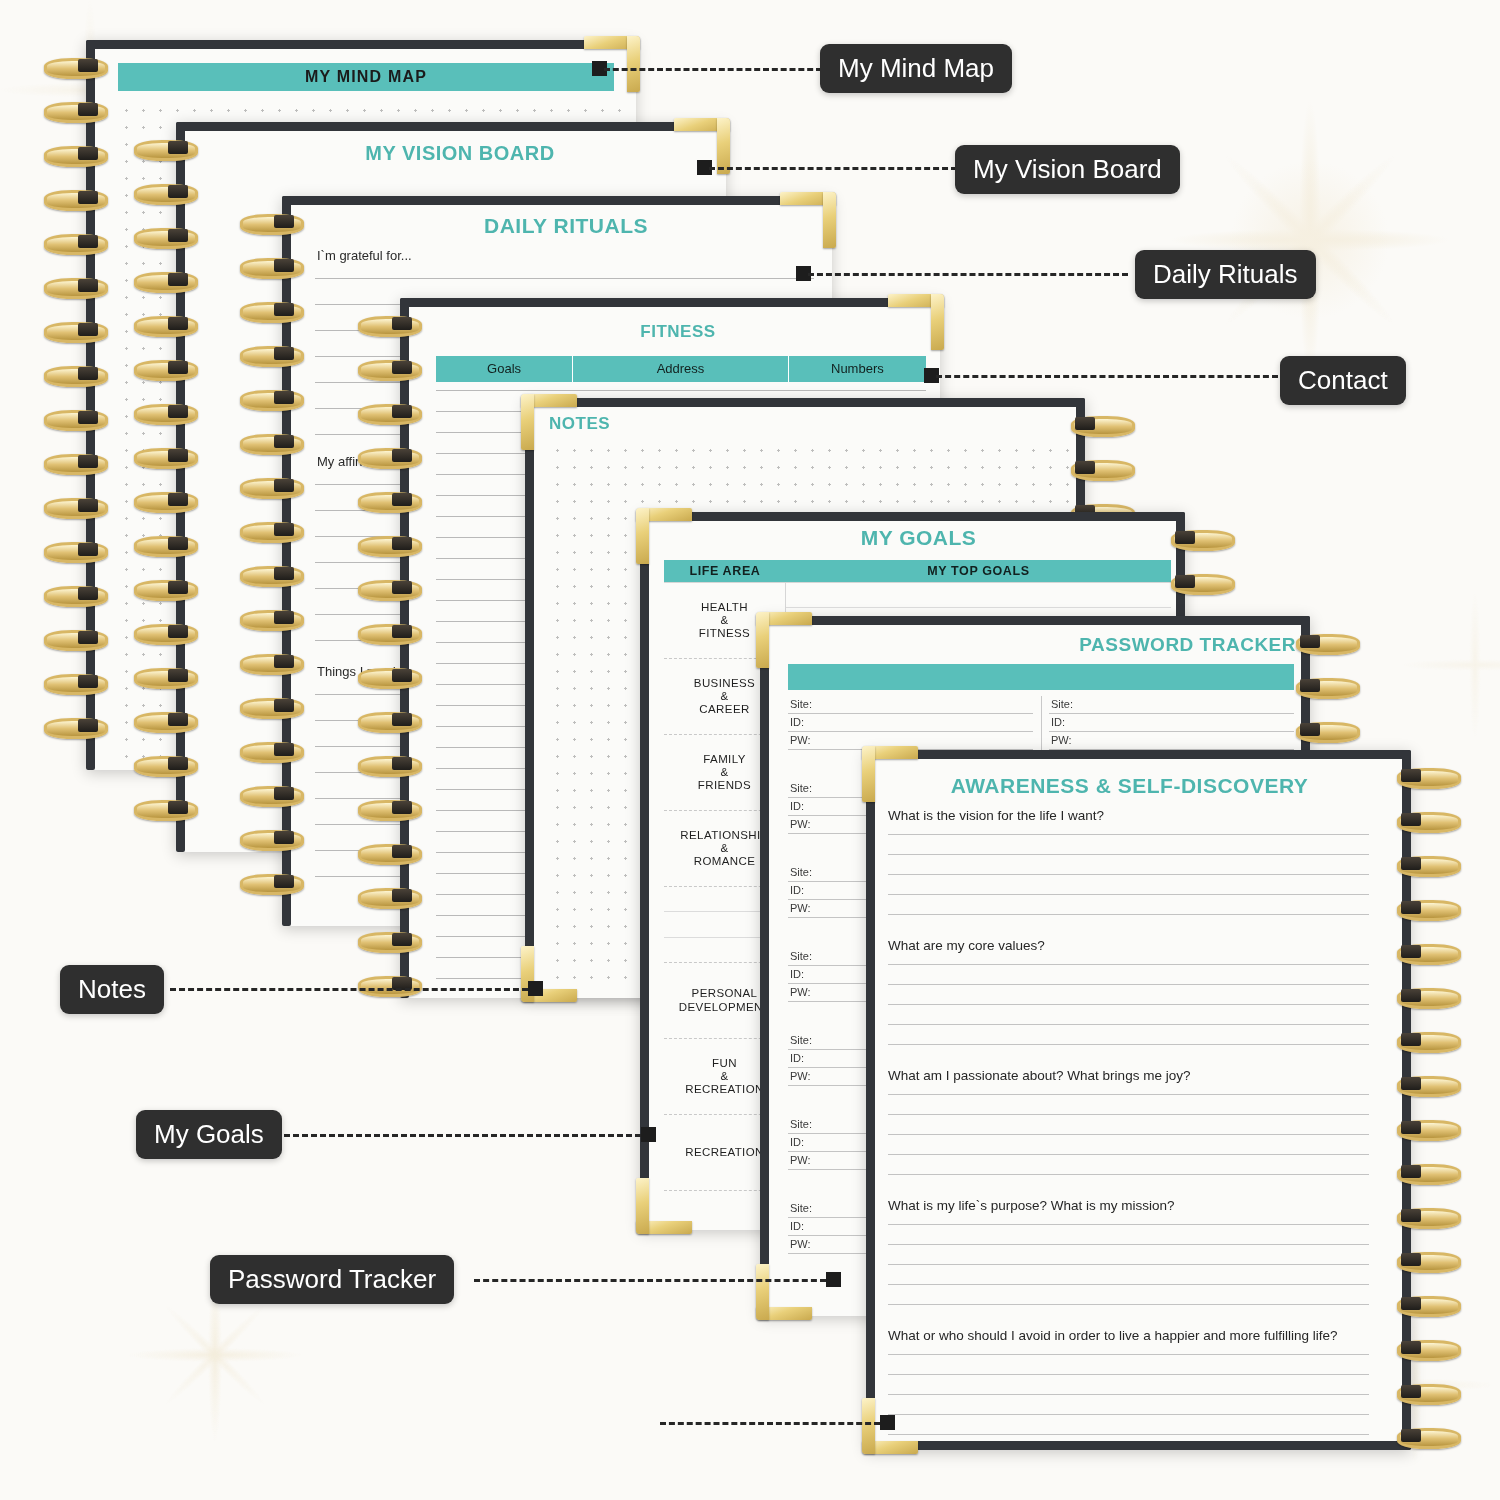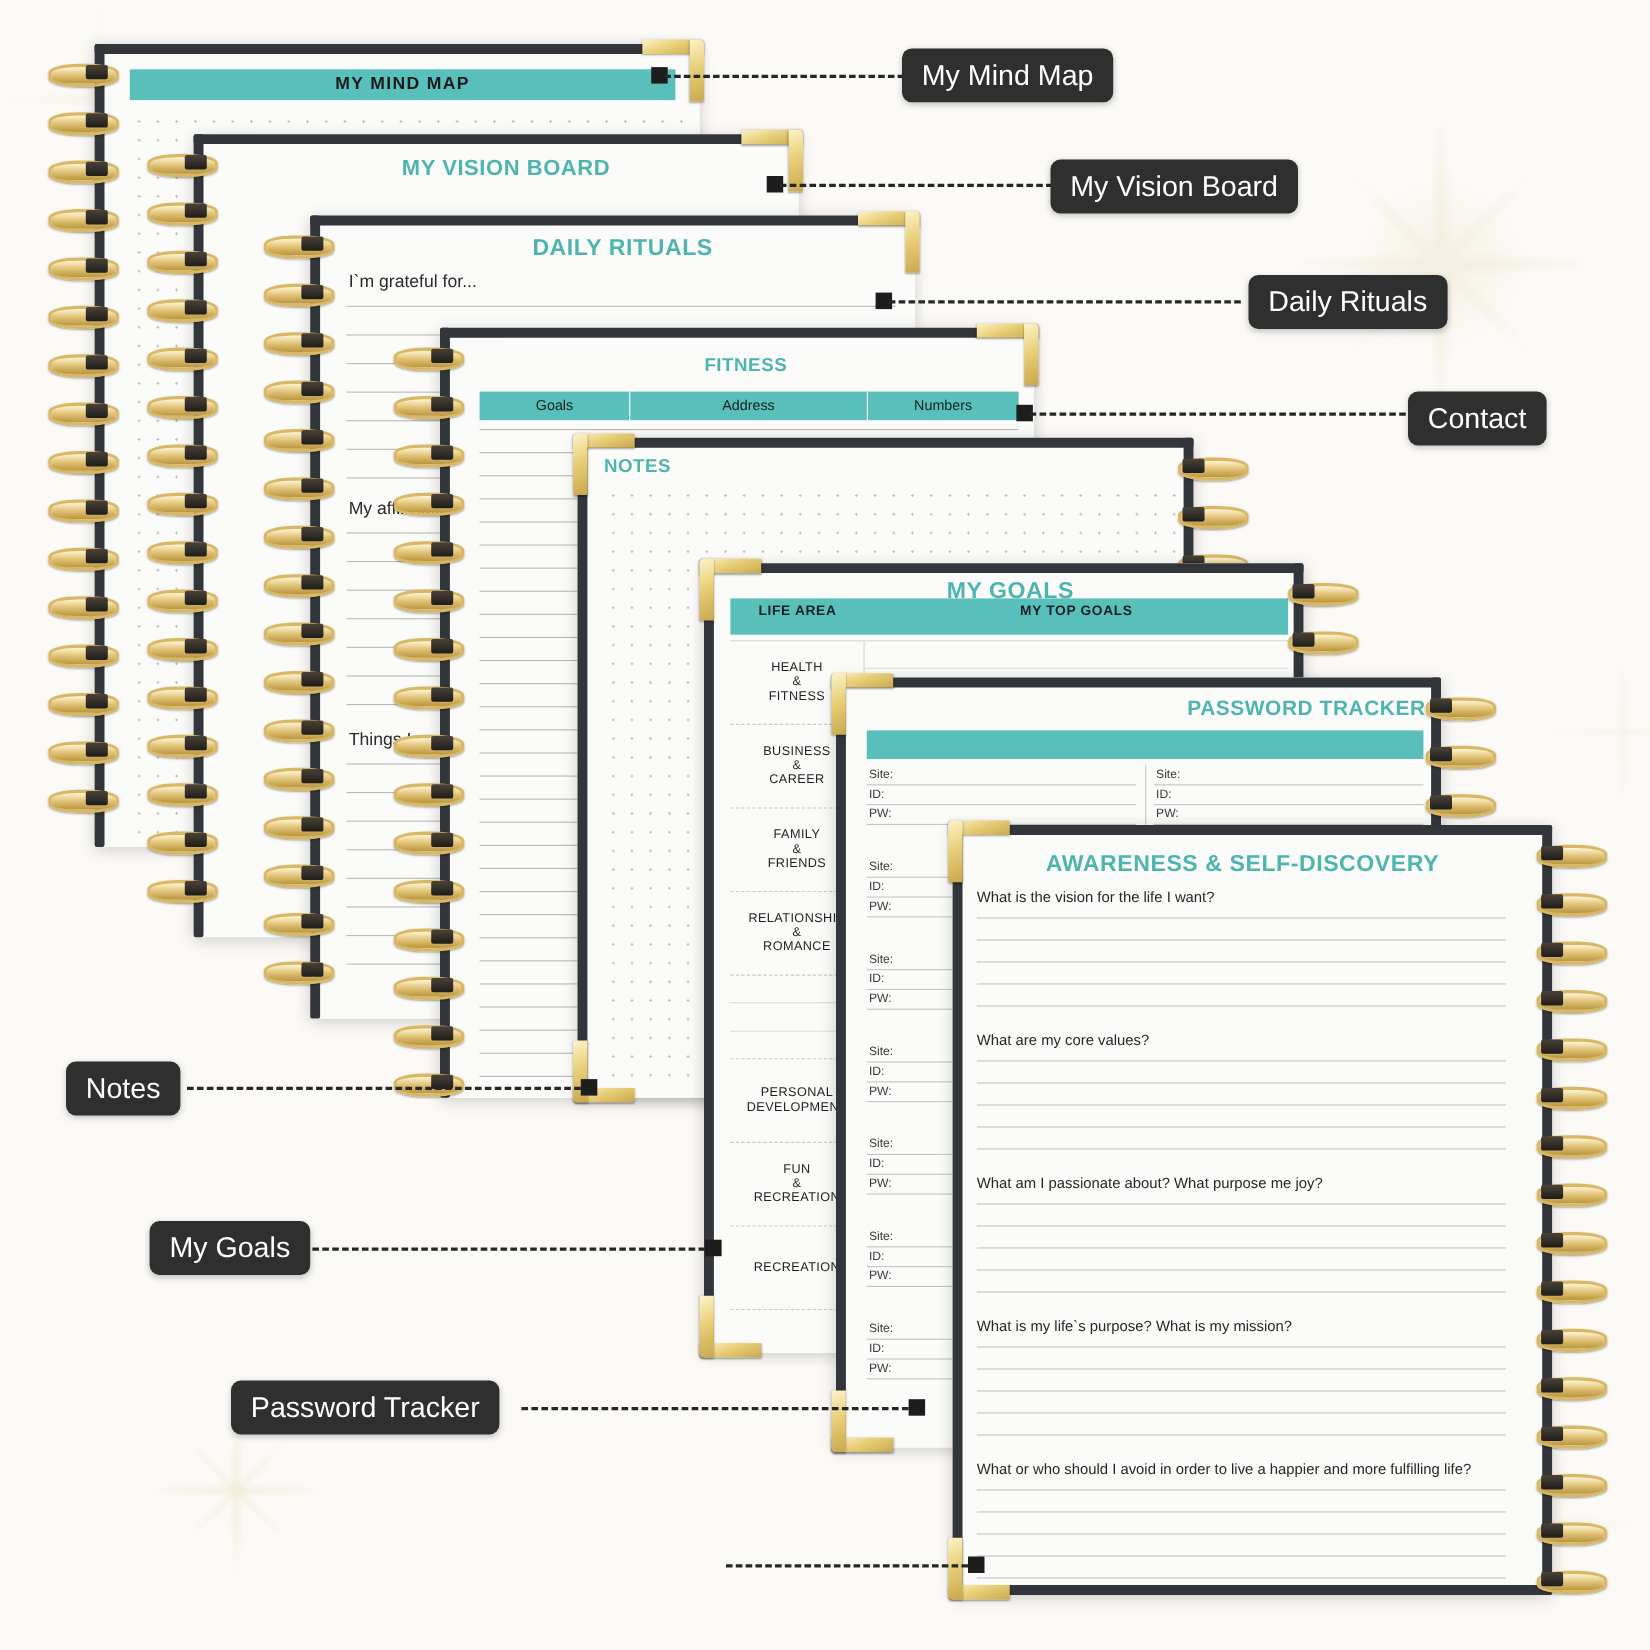--- a/index.html
+++ b/index.html
@@ -95,21 +95,21 @@
     letter-spacing:1.2px;
   }
   .dotgrid{
     position:absolute;
     background-image:radial-gradient(#999 1.1px, transparent 1.2px);
     background-size:17px 17px;
     opacity:.62;
   }
   .ruled{position:absolute;}
   .ruled .rl{height:1px;background:#b9b9b9;width:100%;position:absolute;}
-  .ftxt{position:absolute;color:#2a2a2a;font-size:16px;}
+  .ftxt{position:absolute;color:#2a2a2a;font-size:13px;}
 
   
   .tbl-head{position:absolute;background:#59bfba;display:flex;}
   .tbl-head .th{
     color:#12211f;font-size:13px;text-align:center;line-height:26px;
     border-right:1px solid #ffffff;box-sizing:border-box;
   }
   .tbl-head .th:last-child{border-right:none;}
 
   
@@ -630,21 +630,21 @@
         <span class="wire"></span>
         <span class="clip"></span>
       </div>
     </div>
 </div>
 
 <div class="page" style="left:640px;top:512px;width:545px;height:718px;z-index:15;">
   <div class="paper">
     <div class="title" style="left:26px;right:14px;top:14px;font-size:21px;">MY GOALS</div>
 
-    <div class="goals-head" style="left:24px;right:14px;top:32px;height:33px;">
+    <div class="goals-head" style="left:24px;right:14px;top:48px;height:22px;">
       <div class="gh" style="width:122px;">LIFE AREA</div>
       <div class="gh" style="flex:1;">MY TOP GOALS</div>
     </div>
 
     <div class="goals-body" style="left:24px;right:14px;top:70px;bottom:10px;border-top:1px solid #d6d6d6;">
       <div class="goal-row" style="height:76px;">
         <div class="goal-area" style="width:122px;white-space:pre-line;">HEALTH
 &amp;
 FITNESS</div>
         <div class="goal-lines">
@@ -980,21 +980,21 @@
 
     <div class="q" style="left:22px;top:188px;">What are my core values?</div>
     <div style="position:absolute;left:22px;right:42px;top:214px;height:100px;">
       <div class="qline" style="left:0;right:0;top:0px;"></div>
       <div class="qline" style="left:0;right:0;top:20px;"></div>
       <div class="qline" style="left:0;right:0;top:40px;"></div>
       <div class="qline" style="left:0;right:0;top:60px;"></div>
       <div class="qline" style="left:0;right:0;top:80px;"></div>
     </div>
 
-    <div class="q" style="left:22px;top:318px;">What am I passionate about? What purpose me joy?</div>
+    <div class="q" style="left:22px;top:318px;">What am I passionate about? What brings me joy?</div>
     <div style="position:absolute;left:22px;right:42px;top:344px;height:100px;">
       <div class="qline" style="left:0;right:0;top:0px;"></div>
       <div class="qline" style="left:0;right:0;top:20px;"></div>
       <div class="qline" style="left:0;right:0;top:40px;"></div>
       <div class="qline" style="left:0;right:0;top:60px;"></div>
       <div class="qline" style="left:0;right:0;top:80px;"></div>
     </div>
 
     <div class="q" style="left:22px;top:448px;">What is my life`s purpose? What is my mission?</div>
     <div style="position:absolute;left:22px;right:42px;top:474px;height:100px;">

